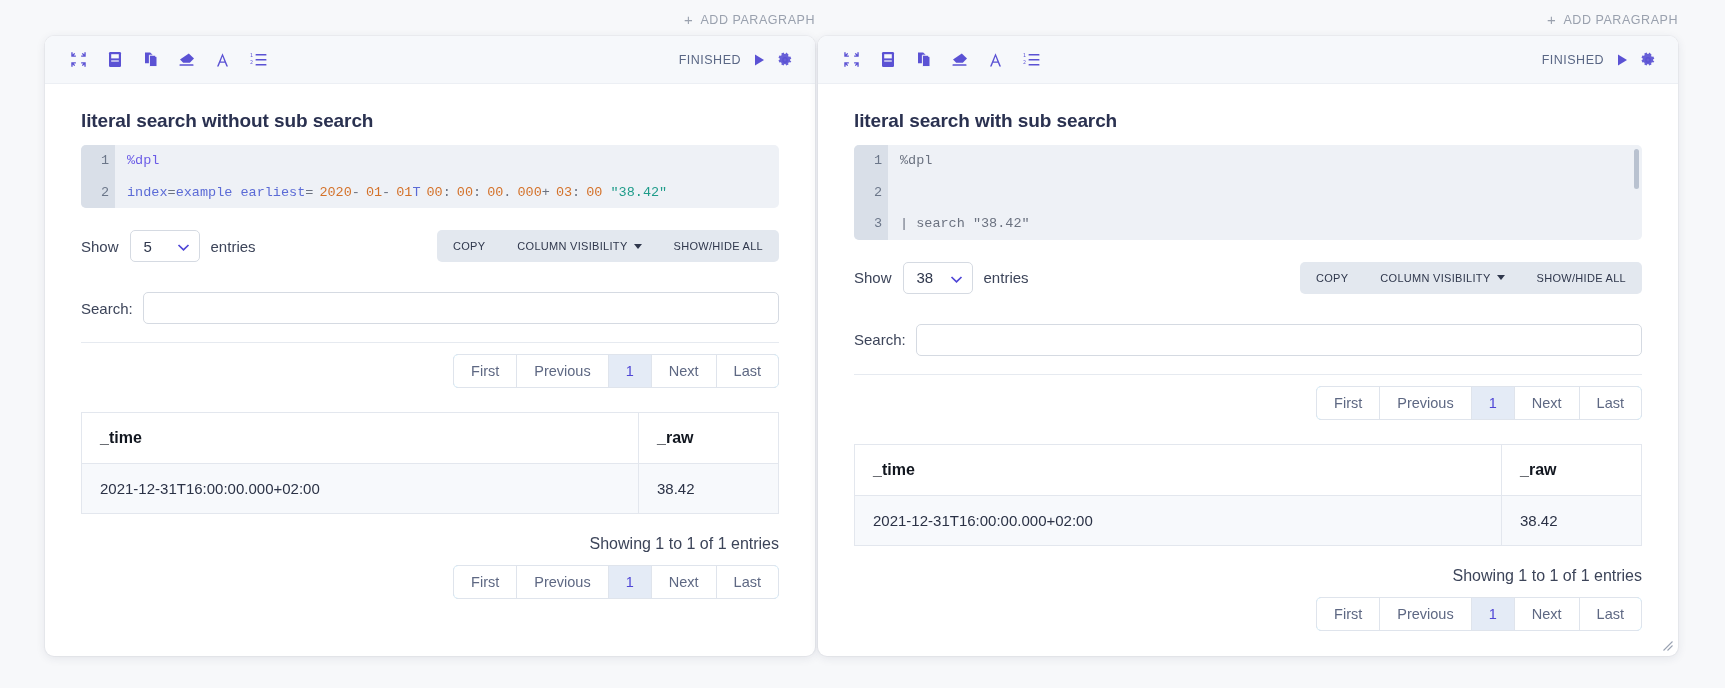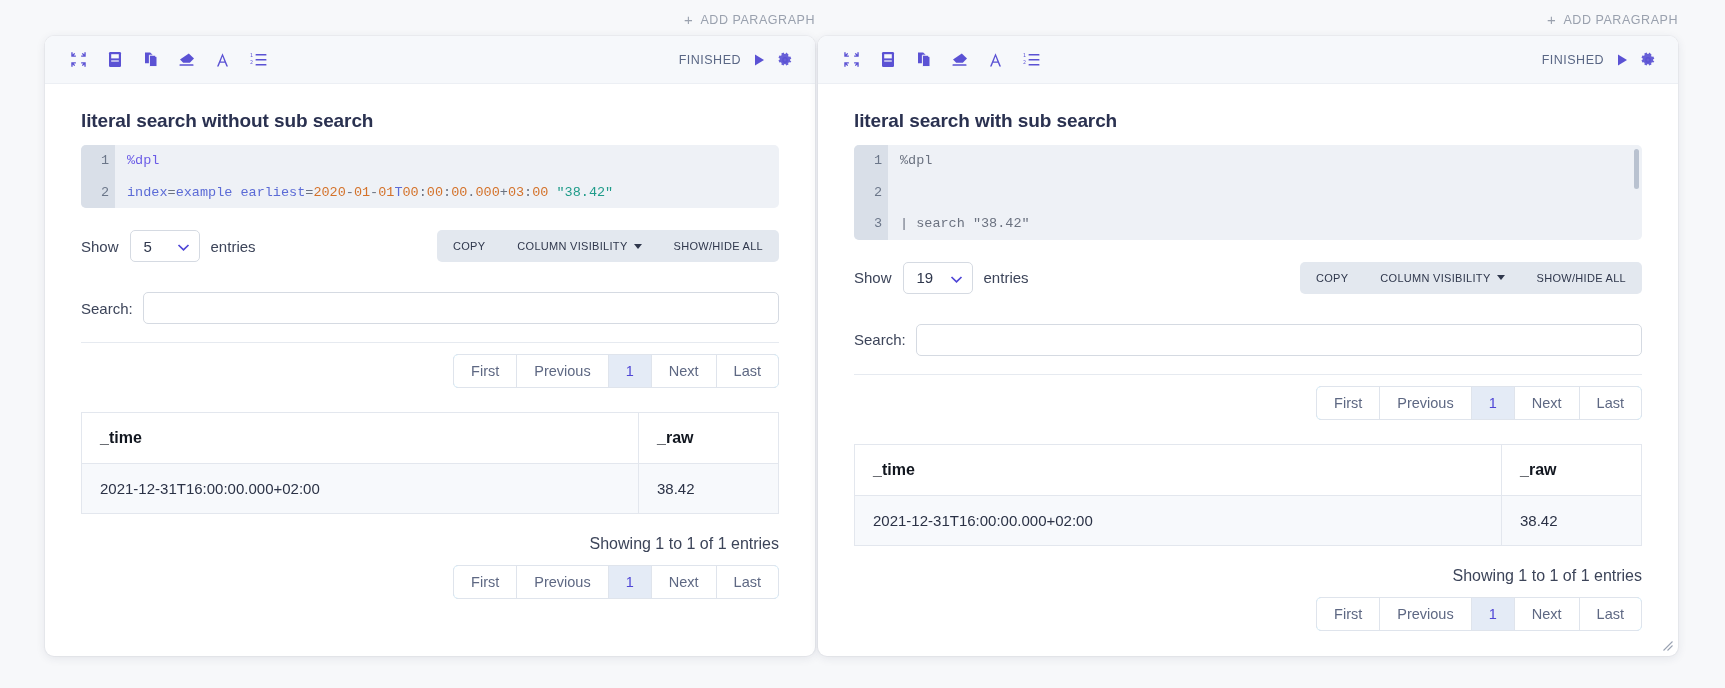--- a/index.html
+++ b/index.html
@@ -108,21 +108,21 @@
     min-width: 34px;
     background: #d9dfe8;
     color: #6b7689;
     text-align: right;
     padding: 6px 6px 6px 0;
     user-select: none;
   }
   .codearea { padding: 6px 10px 6px 12px; white-space: pre; color: #5a6474; }
   .cm-key   { color: #6b5ce7; }
   .cm-ident { color: #5b6bd6; }
-  .cm-num   { color: #d4722a; }
+  .cm-num   { color: #d4722a; margin-left: 6px; }
   .cm-str   { color: #1f9c8a; }
   .cm-plain { color: #6b7280; }
   .editor-scroll {
     position: absolute;
     right: 3px; top: 4px;
     width: 5px; height: 40px;
     background: #b9c2d0;
     border-radius: 3px;
   }
 
@@ -517,21 +517,21 @@
           <div class="gutter">3</div>
           <div class="codearea cm-plain">| search "38.42"</div>
         </div>
         <div class="editor-scroll"></div>
       </div>
 
       <div class="controls-row">
         <div class="show-grp">
           <span>Show</span>
           <div class="len-select">
-            <span>19</span>
+            <span>38</span>
             <span class="chev">
               <svg width="13" height="8" viewBox="0 0 13 8" fill="none" stroke="currentColor" stroke-width="1.7">
                   <path d="M1.5 1.5 6.5 6.4l5-4.9"></path>
                 </svg>
             </span>
           </div>
           <span>entries</span>
         </div>
         <div class="btn-group">
           <button class="dtbtn">COPY</button>

